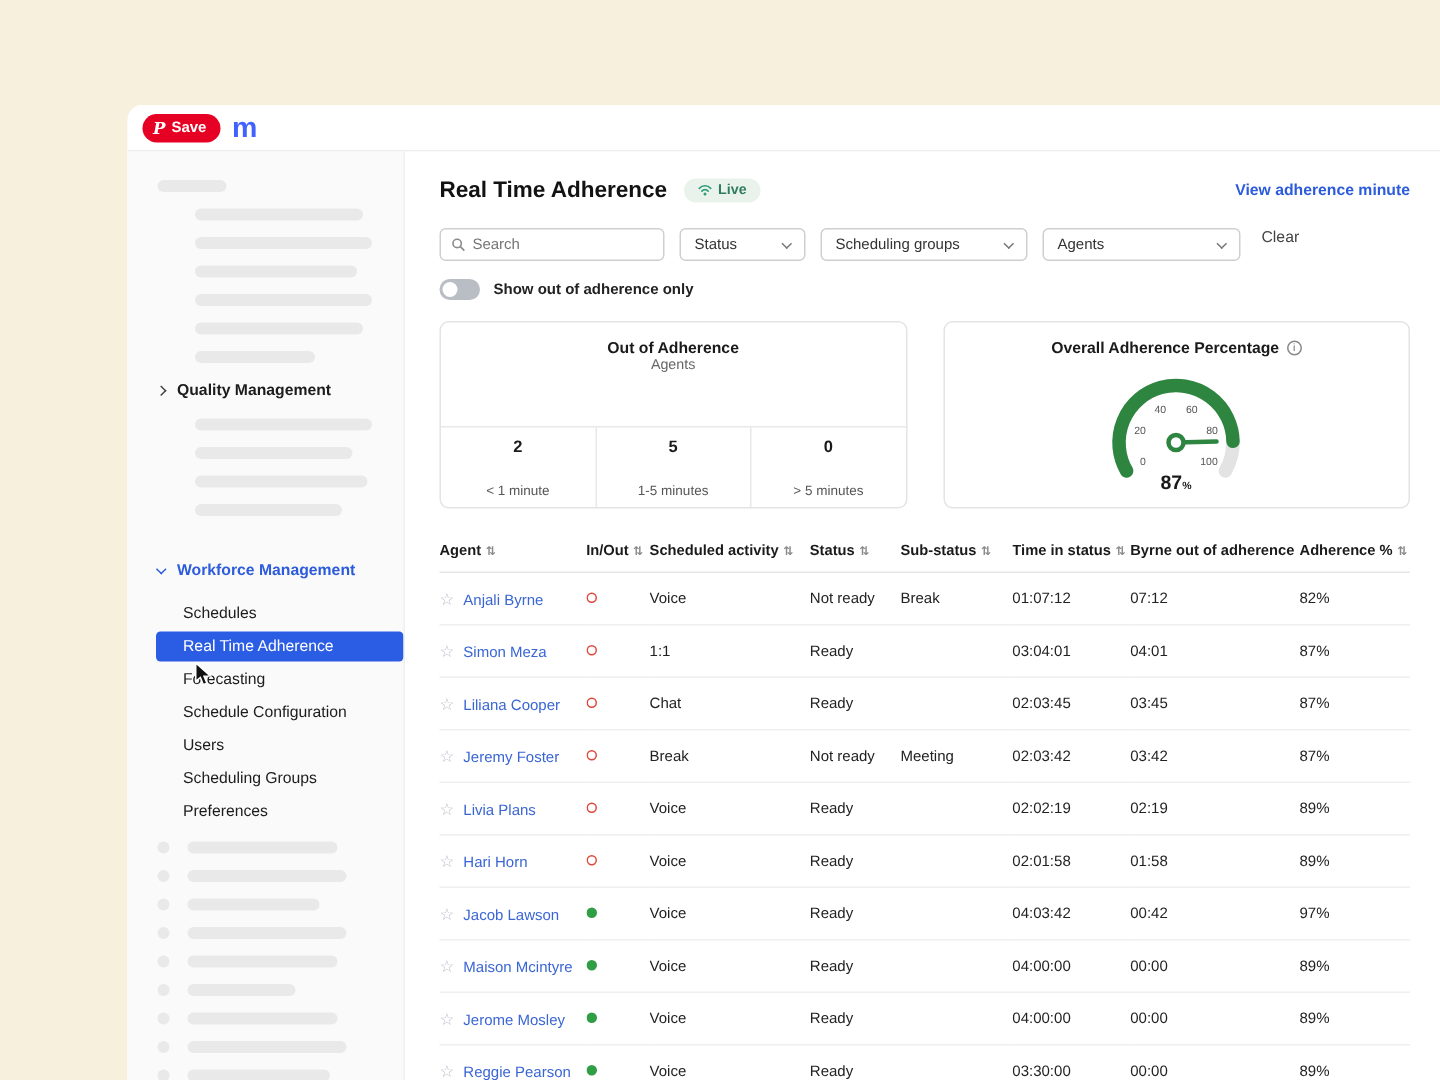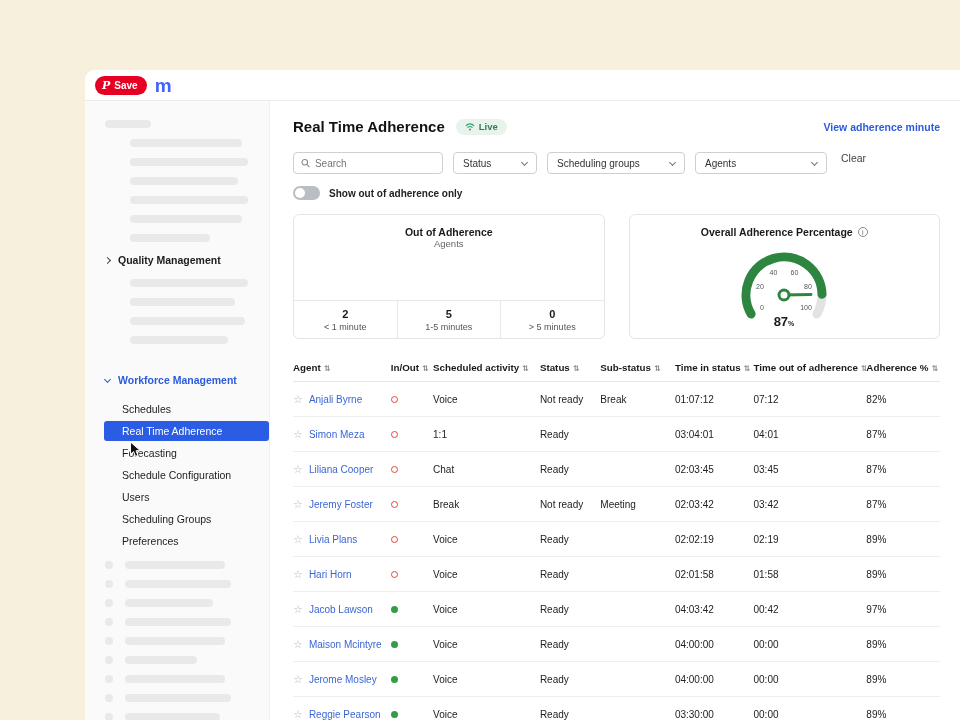--- a/index.html
+++ b/index.html
@@ -55,21 +55,21 @@
   .card{border:1px solid #e4e4e4;border-radius:6px;width:315px;height:125px;display:flex;flex-direction:column}
   .card-title{text-align:center;font-size:10.5px;font-weight:bold;margin-top:11px;color:#1a1a1a;display:flex;justify-content:center;align-items:center;gap:5px}
   .big-count{text-align:center;margin-top:2px;line-height:1.1}
   .big-count .n{font-size:24px;font-weight:bold;color:#d0342a}
   .big-count .d{font-size:11.5px;font-weight:bold;color:#222}
   .agents-sub{text-align:center;font-size:9.5px;color:#666}
   .breakdown{display:flex;border-top:1px solid #e8e8e8;margin-top:auto}
   .bd{flex:1;text-align:center;padding:7px 0 6px;border-left:1px solid #e8e8e8}
   .bd:first-child{border-left:none}
   .bd .v{font-size:11px;font-weight:bold;color:#1a1a1a}
-  .bd .l{font-size:9px;color:#555;margin-top:2px}
+  .bd .l{font-size:9px;color:#555;margin-top:18px}
   .info-icon{width:10px;height:10px;border:1px solid #888;border-radius:50%;font-size:7px;color:#666;display:inline-flex;align-items:center;justify-content:center;font-weight:normal}
   .gauge{display:block;margin:1px auto 0}
   
   table{width:100%;border-collapse:collapse;table-layout:fixed;margin-top:15px}
   th{font-size:9.8px;font-weight:bold;color:#1a1a1a;text-align:left;padding:8px 2px 8px 0;border-bottom:1px solid #e6e6e6;white-space:nowrap;overflow:hidden;cursor:pointer}
   td{font-size:10px;color:#222;padding:10.5px 2px 10.5px 0;border-bottom:1px solid #efefef;white-space:nowrap;overflow:hidden}
   th:nth-child(1){width:97px}th:nth-child(2){width:42px}th:nth-child(3){width:106px}
   th:nth-child(4){width:60px}th:nth-child(5){width:74px}th:nth-child(6){width:78px}
   th:nth-child(7){width:112px}th:nth-child(8){width:73px}
   .sort{font-family:"DejaVu Sans",sans-serif;font-size:8px;color:#8a8a8a;margin-left:3px}
@@ -254,21 +254,21 @@
 
       <table id="adherence-table">
         <thead>
             <tr>
               <th><span>Agent</span><span class="sort">⇅</span></th>
               <th><span>In/Out</span><span class="sort">⇅</span></th>
               <th><span>Scheduled activity</span><span class="sort">⇅</span></th>
               <th><span>Status</span><span class="sort">⇅</span></th>
               <th><span>Sub-status</span><span class="sort">⇅</span></th>
               <th><span>Time in status</span><span class="sort">⇅</span></th>
-              <th><span>Time out of adherence</span><span class="sort">⇅</span></th>
+              <th><span>Byrne out of adherence</span><span class="sort">⇅</span></th>
               <th><span>Adherence %</span><span class="sort">⇅</span></th>
             </tr>
           </thead>
         <tbody>
             <tr>
               <td><span class="star">☆</span><a class="agent">Anjali Byrne</a></td>
               <td><span class="dot out"></span></td>
               <td>Voice</td>
               <td>Not ready</td>
               <td>Break</td>

